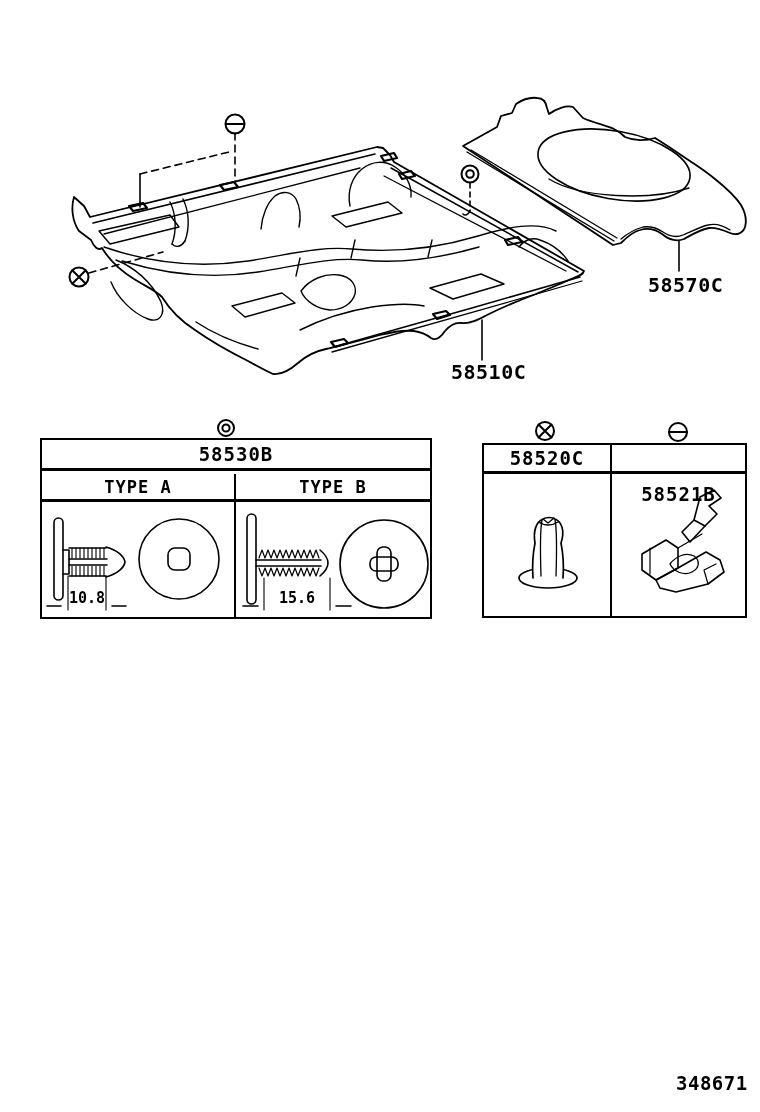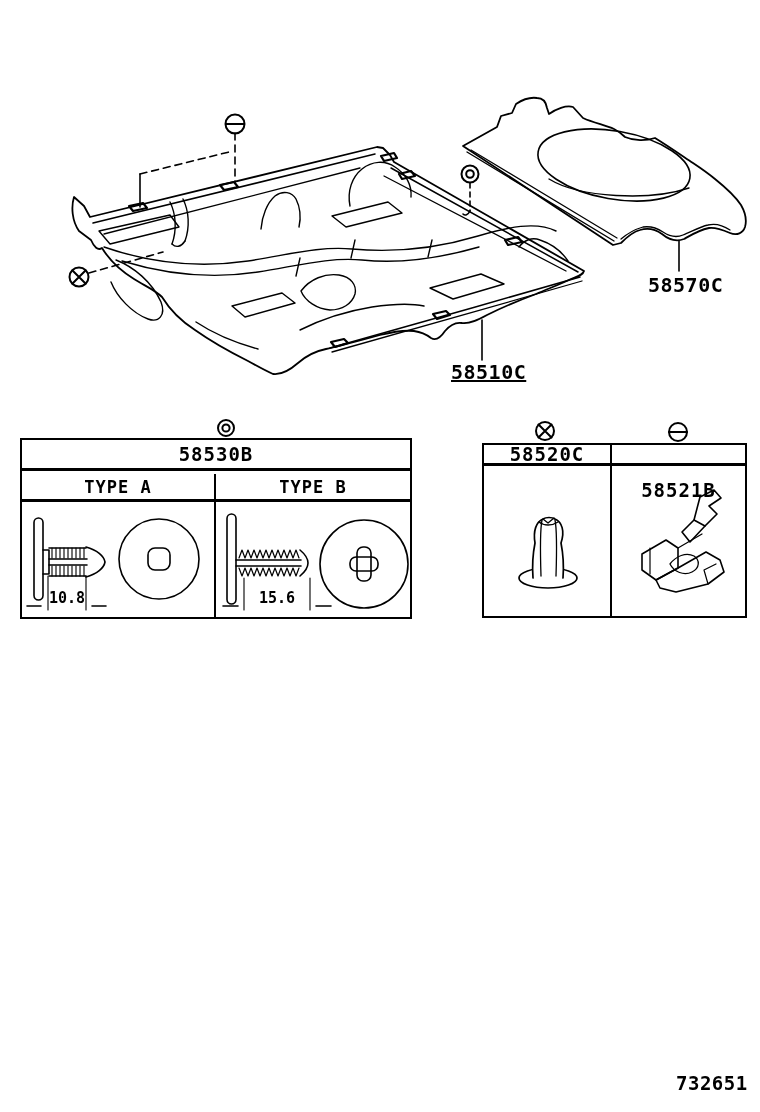--- a/index.html
+++ b/index.html
@@ -4,31 +4,31 @@
 <style>
   html,body{margin:0;padding:0;background:#ffffff;}
   #stage{position:relative;width:760px;height:1112px;background:#fff;overflow:hidden;
          font-family:"DejaVu Sans Mono","Liberation Mono",monospace;color:#000;}
   svg{display:block;}
   .lineart{position:absolute;left:0;top:0;}
   .part-label{position:absolute;font-size:20px;font-weight:bold;letter-spacing:0.5px;white-space:nowrap;}
   .doc-number{position:absolute;left:676px;top:1072px;font-size:19px;font-weight:bold;letter-spacing:0.5px;}
   
   .tbl{position:absolute;border:2px solid #000;background:#fff;box-sizing:border-box;}
-  #clipTable{left:20px;top:438px;width:392px;height:181px;}
+  #clipTable{left:40px;top:438px;width:392px;height:181px;}
   #clipTable .hdr{position:absolute;left:0;top:0;width:100%;height:31px;border-bottom:3px solid #000;
                   display:flex;align-items:center;justify-content:center;font-size:19px;font-weight:bold;letter-spacing:1px;box-sizing:border-box;}
   #clipTable .typerow{position:absolute;left:0;top:34px;width:100%;height:28px;border-bottom:3px solid #000;box-sizing:border-box;}
   #clipTable .typecell{position:absolute;top:0;height:100%;display:flex;align-items:center;justify-content:center;
                        font-size:17px;font-weight:bold;letter-spacing:1px;box-sizing:border-box;}
   #clipTable .body{position:absolute;left:0;top:65px;width:100%;height:112px;}
   .vdivL{position:absolute;left:192px;top:34px;width:2px;height:143px;background:#000;}
   
   #fastTable{left:482px;top:443px;width:265px;height:175px;}
-  #fastTable .hdr{position:absolute;left:0;top:0;width:100%;height:21px;border-bottom:3px solid #000;box-sizing:border-box;}
+  #fastTable .hdr{position:absolute;left:0;top:0;width:100%;height:29px;border-bottom:3px solid #000;box-sizing:border-box;}
   #fastTable .hcell{position:absolute;top:0;height:100%;display:flex;align-items:center;justify-content:center;
                     font-size:19px;font-weight:bold;letter-spacing:1px;box-sizing:border-box;}
   .vdivR{position:absolute;left:126px;top:0;width:2px;height:100%;background:#000;}
   .cellart{position:absolute;}
   .dim-text{font-family:"DejaVu Sans Mono","Liberation Mono",monospace;font-weight:bold;font-size:15px;}
 </style>
 </head>
 <body>
 
 <div id="stage">
@@ -135,21 +135,21 @@
     <g stroke-width="2">
       <circle cx="545" cy="431" r="9"></circle>
       <path d="M 538.5,424.5 L 551.5,437.5 M 551.5,424.5 L 538.5,437.5"></path>
     </g>
     <g stroke-width="2">
       <circle cx="678" cy="432" r="9"></circle>
         <path d="M 669,432 L 687,432"></path>
     </g>
   </svg>
 
-  <div class="part-label" style="left:451px;top:360px;text-decoration:underline;">58510C</div>
+  <div class="part-label" style="left:451px;top:360px;">58510C</div>
   <div class="part-label" style="left:648px;top:273px;">58570C</div>
 
   <div class="tbl" id="clipTable">
     <div class="hdr">58530B</div>
     <div class="typerow">
       <div class="typecell" style="left:194px;width:194px;">TYPE B</div>
       <div class="typecell" style="left:0;width:192px;">TYPE A</div>
     </div>
     <div class="vdivL"></div>
     <div class="body">
@@ -202,15 +202,15 @@
       <path d="M 88,22 L 102,15 L 109,23 L 97,31 L 105,39 L 93,51 L 82,45 Z"></path>
       <path d="M 82,45 L 70,57 L 78,67 L 93,51"></path>
       <path d="M 30,79 L 54,65 L 66,73 L 66,93 L 44,105 L 30,95 Z"></path>
       <path stroke-width="1.2" d="M 38,73 L 38,99"></path>
       <path d="M 44,105 L 66,93 L 94,77 L 108,85 L 112,97 L 96,109 L 64,117 L 48,113 Z"></path>
       <path stroke-width="1.2" d="M 66,73 L 90,59 M 96,109 L 92,95 L 104,89"></path>
       <path stroke-width="1.3" d="M 58,89 C 64,81 74,77 82,81 C 88,85 88,93 80,97 C 72,101 62,97 58,89"></path>
     </svg>
   </div>
 
-  <div class="doc-number">732651</div>
+  <div class="doc-number">348671</div>
 
 </div>
 
 </body></html>

